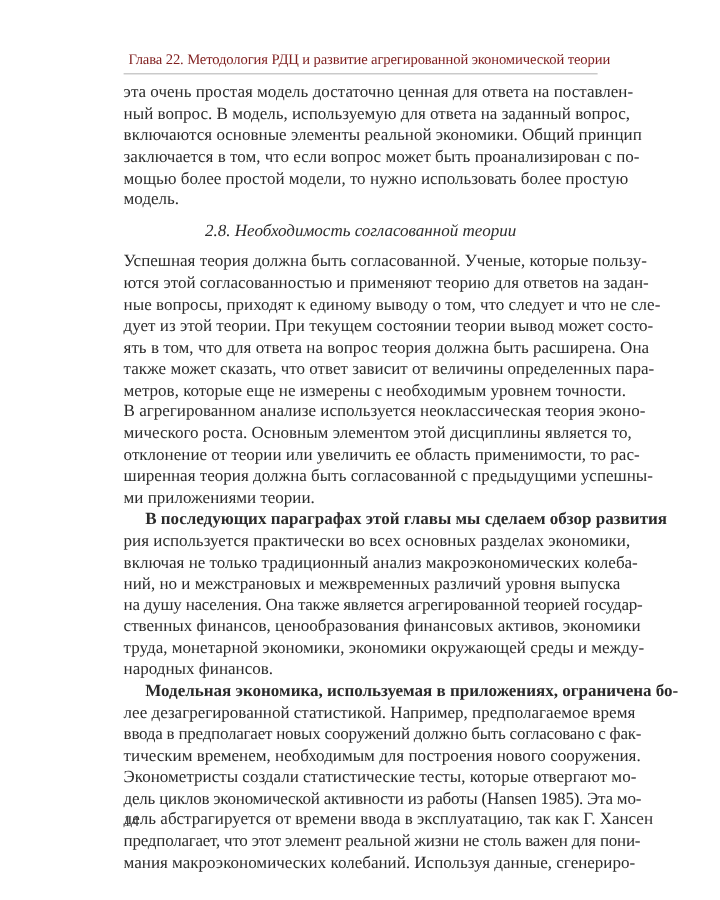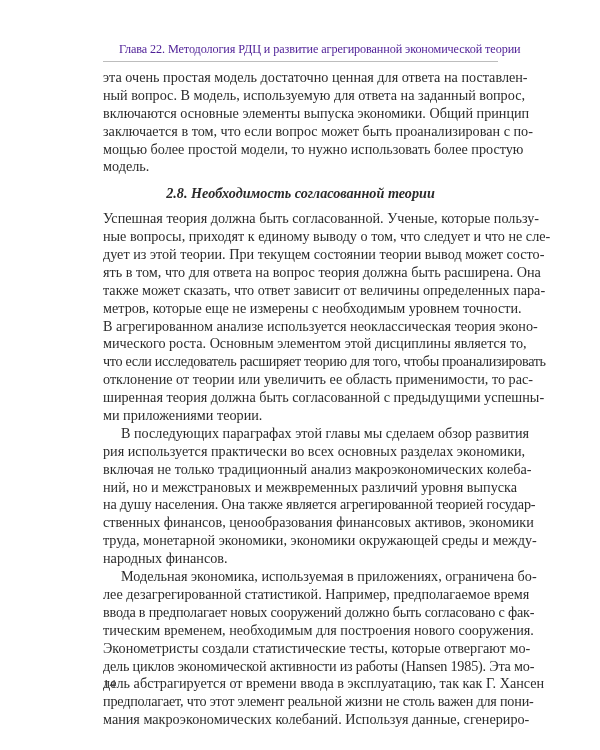--- a/index.html
+++ b/index.html
@@ -2,69 +2,69 @@
 <html><head>
   <meta charset="utf-8">
   <style>
     html, body { margin: 0; padding: 0; }
     body {
       width: 600px; height: 750px; background: #ffffff; position: relative; overflow: hidden;
       font-family: "Liberation Serif", "DejaVu Serif", serif; color: #2b2b2b;
     }
     .page { position: absolute; left: 103px; top: 0; width: 395px; }
     .running-head {
-      position: absolute; left: 16px; top: 42px; width: 395px;
-      font-size: 12.2px; color: #4c1d95; white-space: nowrap; letter-spacing: -0.1px;
+      position: absolute; left: 4px; top: 42px; width: 395px;
+      font-size: 12.2px; color: #7f1d1d; white-space: nowrap; letter-spacing: -0.1px;
     }
     .head-rule {
       position: absolute; left: 0; top: 61px; width: 395px; height: 0;
       border-top: 1px solid #bdbdbd;
     }
     .body-text {
       position: absolute; left: 0; top: 69px; width: 395px;
       font-size: 14.2px; line-height: 17.9px; text-align: justify;
     }
     .line { display: block; text-align: justify; text-align-last: justify; white-space: nowrap; height: 17.9px; overflow: visible; }
     .line.last { text-align-last: left; font-family: Liberation Serif, serif; }
-    .line.indent { padding-left: 18px; }
+    .line.indent { padding-left: 18px; font-weight: bold; }
     .heading {
-      display: block; text-align: center; font-weight: bold; font-style: italic;
+      display: block; text-align: center; font-weight: normal; font-style: italic;
       font-size: 14.2px; height: 17.9px; margin: 9px 0 7px 0;
     }
     .folio { position: absolute; left: 103px; top: 676px; font-size: 13px; color: #444; }
   </style>
 </head>
 <body>
 
 <div class="page">
   <div class="running-head">Глава 22. Методология РДЦ и развитие агрегированной экономической теории</div>
   <div class="head-rule"></div>
 
   <div class="body-text">
     <div>
       <span class="line">эта очень простая модель достаточно ценная для ответа на поставлен-</span>
       <span class="line">ный вопрос. В модель, используемую для ответа на заданный вопрос,</span>
-      <span class="line">включаются основные элементы выпуска экономики. Общий принцип</span>
+      <span class="line">включаются основные элементы реальной экономики. Общий принцип</span>
       <span class="line">заключается в том, что если вопрос может быть проанализирован с по-</span>
       <span class="line">мощью более простой модели, то нужно использовать более простую</span>
       <span class="line last">модель.</span>
     </div>
 
     <span class="heading">2.8. Необходимость согласованной теории</span>
 
     <div>
       <span class="line">Успешная теория должна быть согласованной. Ученые, которые пользу-</span>
+      <span class="line">ются этой согласованностью и применяют теорию для ответов на задан-</span>
       <span class="line">ные вопросы, приходят к единому выводу о том, что следует и что не сле-</span>
       <span class="line">дует из этой теории. При текущем состоянии теории вывод может состо-</span>
       <span class="line">ять в том, что для ответа на вопрос теория должна быть расширена. Она</span>
       <span class="line">также может сказать, что ответ зависит от величины определенных пара-</span>
       <span class="line">метров, которые еще не измерены с необходимым уровнем точности.</span>
       <span class="line">В агрегированном анализе используется неоклассическая теория эконо-</span>
       <span class="line">мического роста. Основным элементом этой дисциплины является то,</span>
-      <span class="line" style="letter-spacing:-0.35px">что если исследователь расширяет теорию для того, чтобы проанализировать</span>
       <span class="line">отклонение от теории или увеличить ее область применимости, то рас-</span>
       <span class="line">ширенная теория должна быть согласованной с предыдущими успешны-</span>
       <span class="line last">ми приложениями теории.</span>
     </div>
 
     <div>
       <span class="line indent">В последующих параграфах этой главы мы сделаем обзор развития</span>
       <span class="line">рия используется практически во всех основных разделах экономики,</span>
       <span class="line">включая не только традиционный анализ макроэкономических колеба-</span>
       <span class="line">ний, но и межстрановых и межвременных различий уровня выпуска</span>

